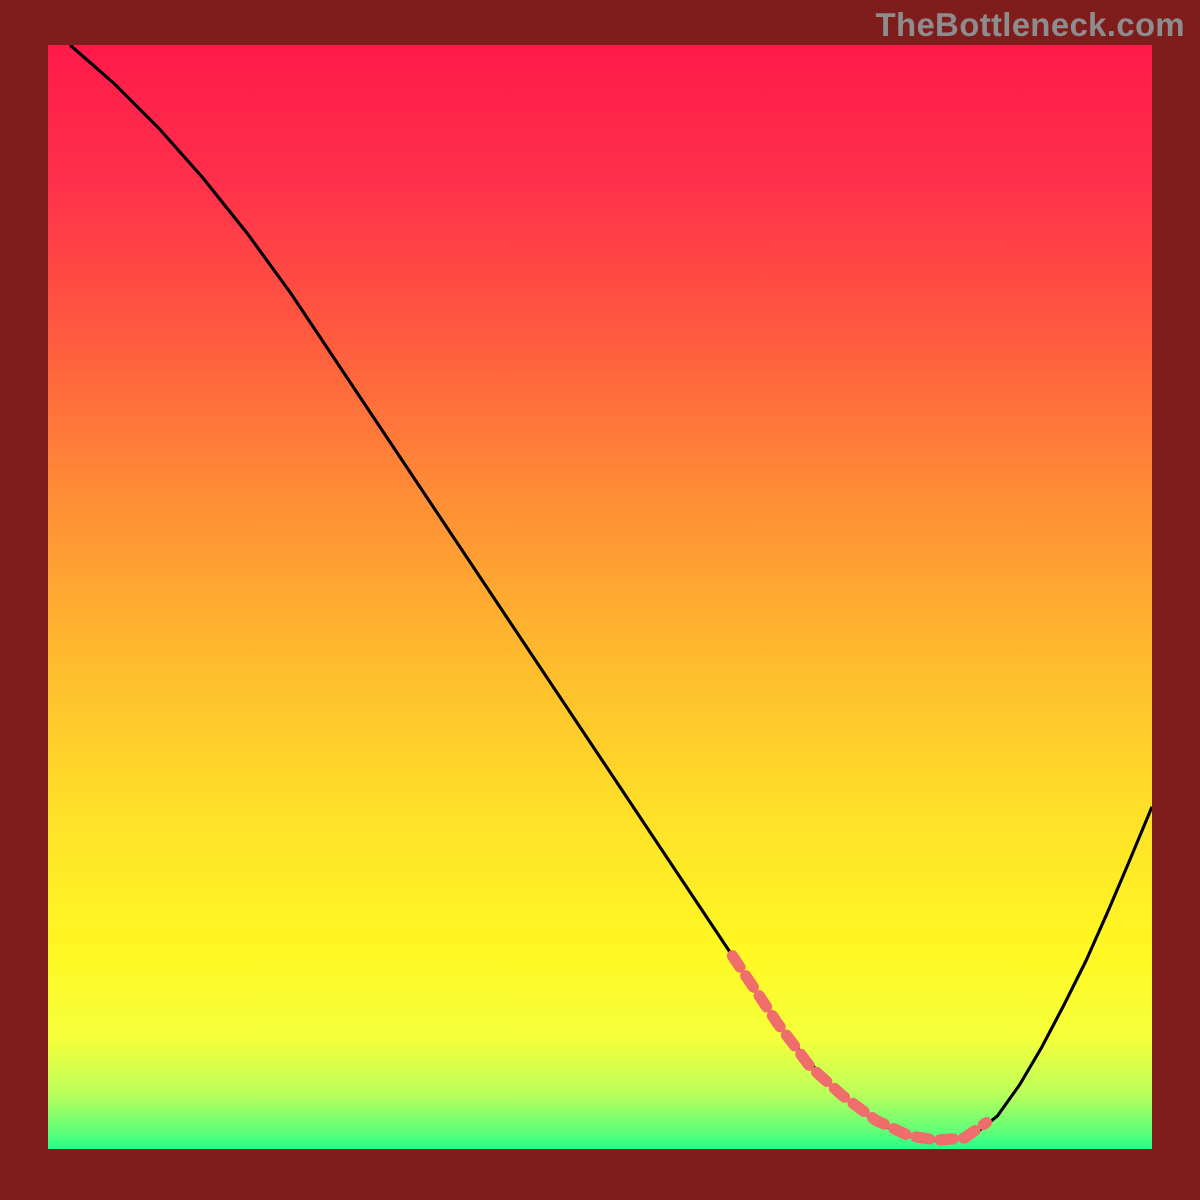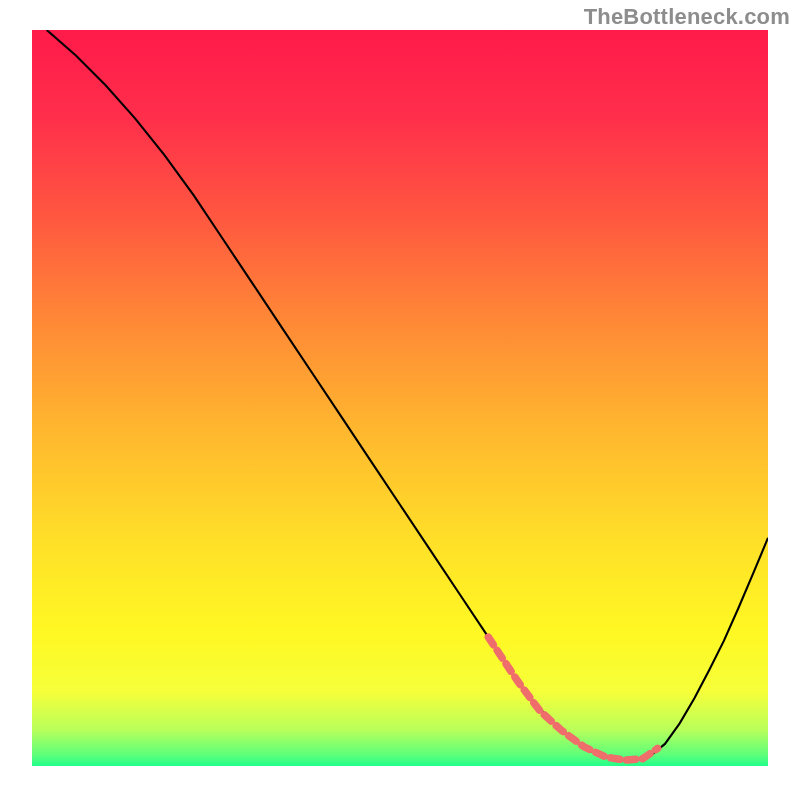--- a/index.html
+++ b/index.html
@@ -1,21 +1,21 @@
 <!DOCTYPE html>
 <html><head>
 <meta charset="utf-8">
 <style>
   * { margin: 0; padding: 0; box-sizing: border-box; }
   html, body { width: 800px; height: 800px; overflow: hidden; background: #000; }
   .frame {
     position: relative;
     width: 800px;
     height: 800px;
-    background: #ffffff;
+    background: #7f1d1d;
   }
   .watermark {
     position: absolute;
     top: 4px;
     right: 10px;
     font-family: Arial, Helvetica, sans-serif;
     font-size: 22px;
     font-weight: bold;
     color: #8d8d8d;
     letter-spacing: 0.2px;

